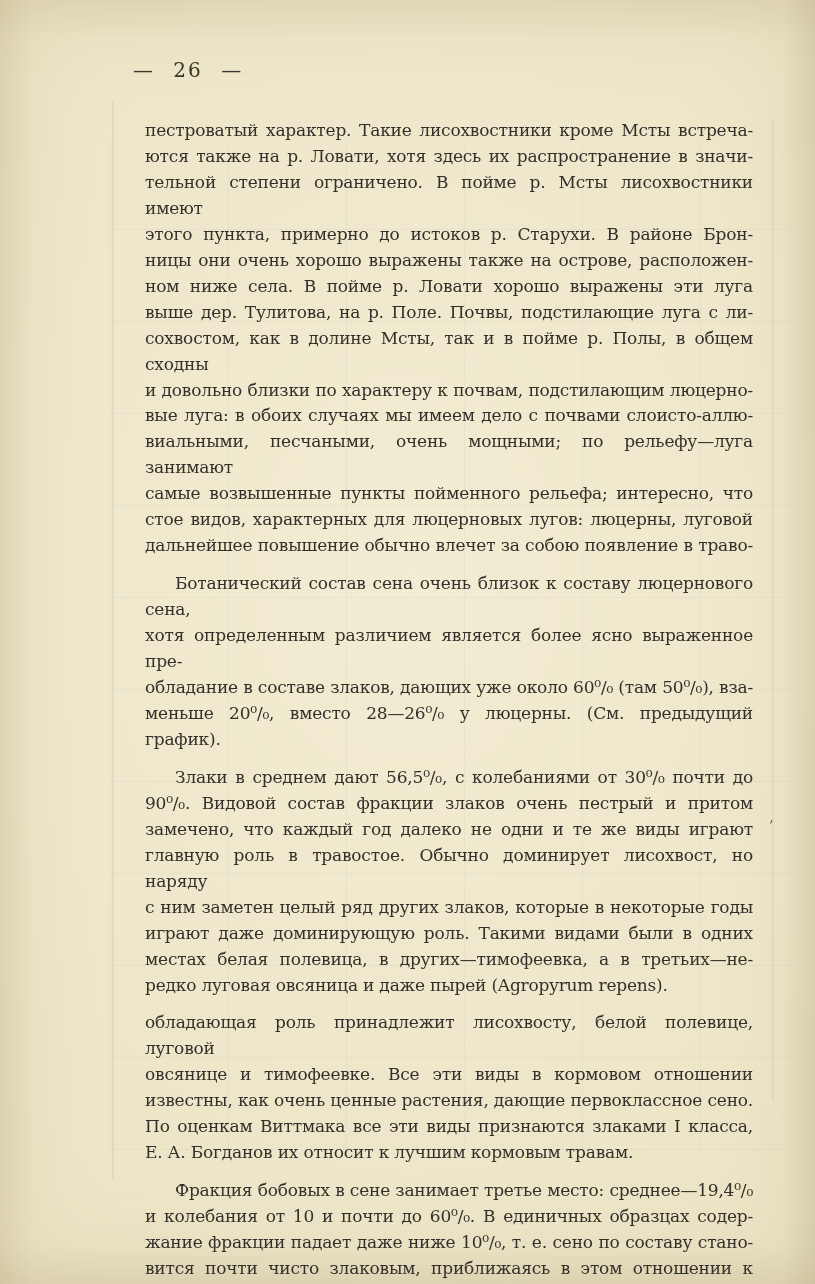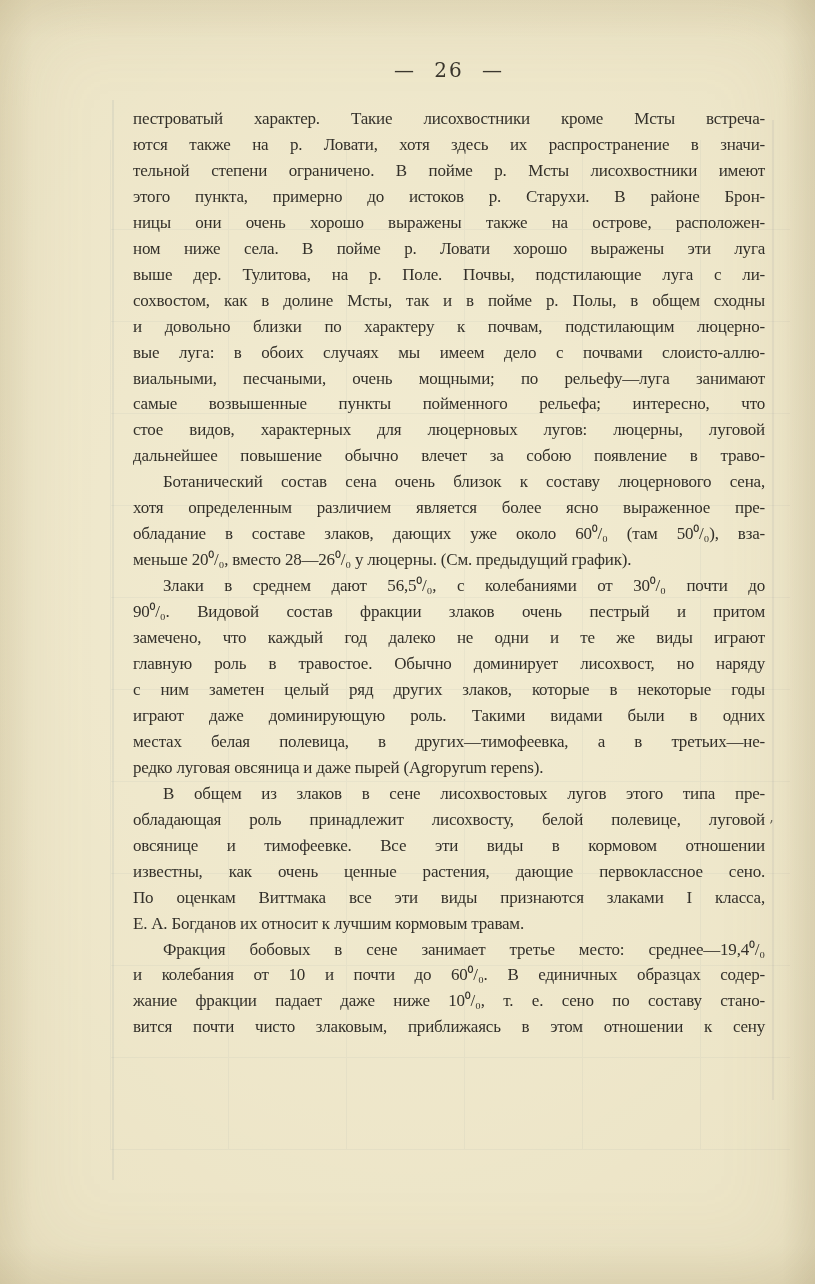--- a/index.html
+++ b/index.html
@@ -52,36 +52,36 @@
     height: 980px;
     background: #6d7c90;
     opacity: 0.09;
     pointer-events: none;
   }
   .page-header {
     position: absolute;
     top: 58px;
     left: 133px;
     width: 632px;
-    text-align: center;
+    text-align: left;
     font-size: 20px;
     letter-spacing: 2px;
     word-spacing: 10px;
     color: #3a362d;
   }
   .text-block {
     position: absolute;
     top: 106px;
     left: 133px;
     width: 632px;
     font-size: 17px;
     letter-spacing: -0.2px;
     color: #33302a;
   }
-  .paragraph { margin: 0; font-family: Liberation Serif, serif; }
+  .paragraph { margin: 12px; }
   .line {
     line-height: 25.95px;
     text-align: justify;
     text-align-last: justify;
     white-space: normal;
   }
   .line-last {
     text-align-last: left;
   }
   .line-indent {
@@ -133,21 +133,20 @@
         <div class="line line-indent">Злаки в среднем дают 56,5⁰/₀, с колебаниями от 30⁰/₀ почти до</div>
         <div class="line">90⁰/₀. Видовой состав фракции злаков очень пестрый и притом</div>
         <div class="line">замечено, что каждый год далеко не одни и те же виды играют</div>
         <div class="line">главную роль в травостое. Обычно доминирует лисохвост, но наряду</div>
         <div class="line">с ним заметен целый ряд других злаков, которые в некоторые годы</div>
         <div class="line">играют даже доминирующую роль. Такими видами были в одних</div>
         <div class="line">местах белая полевица, в других—тимофеевка, а в третьих—не-</div>
         <div class="line line-last">редко луговая овсяница и даже пырей (Agropyrum repens).</div>
       </div>
       <div class="paragraph">
-        <div class="line line-indent">В общем из злаков в сене лисохвостовых лугов этого типа пре-</div>
         <div class="line">обладающая роль принадлежит лисохвосту, белой полевице, луговой</div>
         <div class="line">овсянице и тимофеевке. Все эти виды в кормовом отношении</div>
         <div class="line">известны, как очень ценные растения, дающие первоклассное сено.</div>
         <div class="line">По оценкам Виттмака все эти виды признаются злаками I класса,</div>
         <div class="line line-last">Е. А. Богданов их относит к лучшим кормовым травам.</div>
       </div>
       <div class="paragraph">
         <div class="line line-indent">Фракция бобовых в сене занимает третье место: среднее—19,4⁰/₀</div>
         <div class="line">и колебания от 10 и почти до 60⁰/₀. В единичных образцах содер-</div>
         <div class="line">жание фракции падает даже ниже 10⁰/₀, т. е. сено по составу стано-</div>

